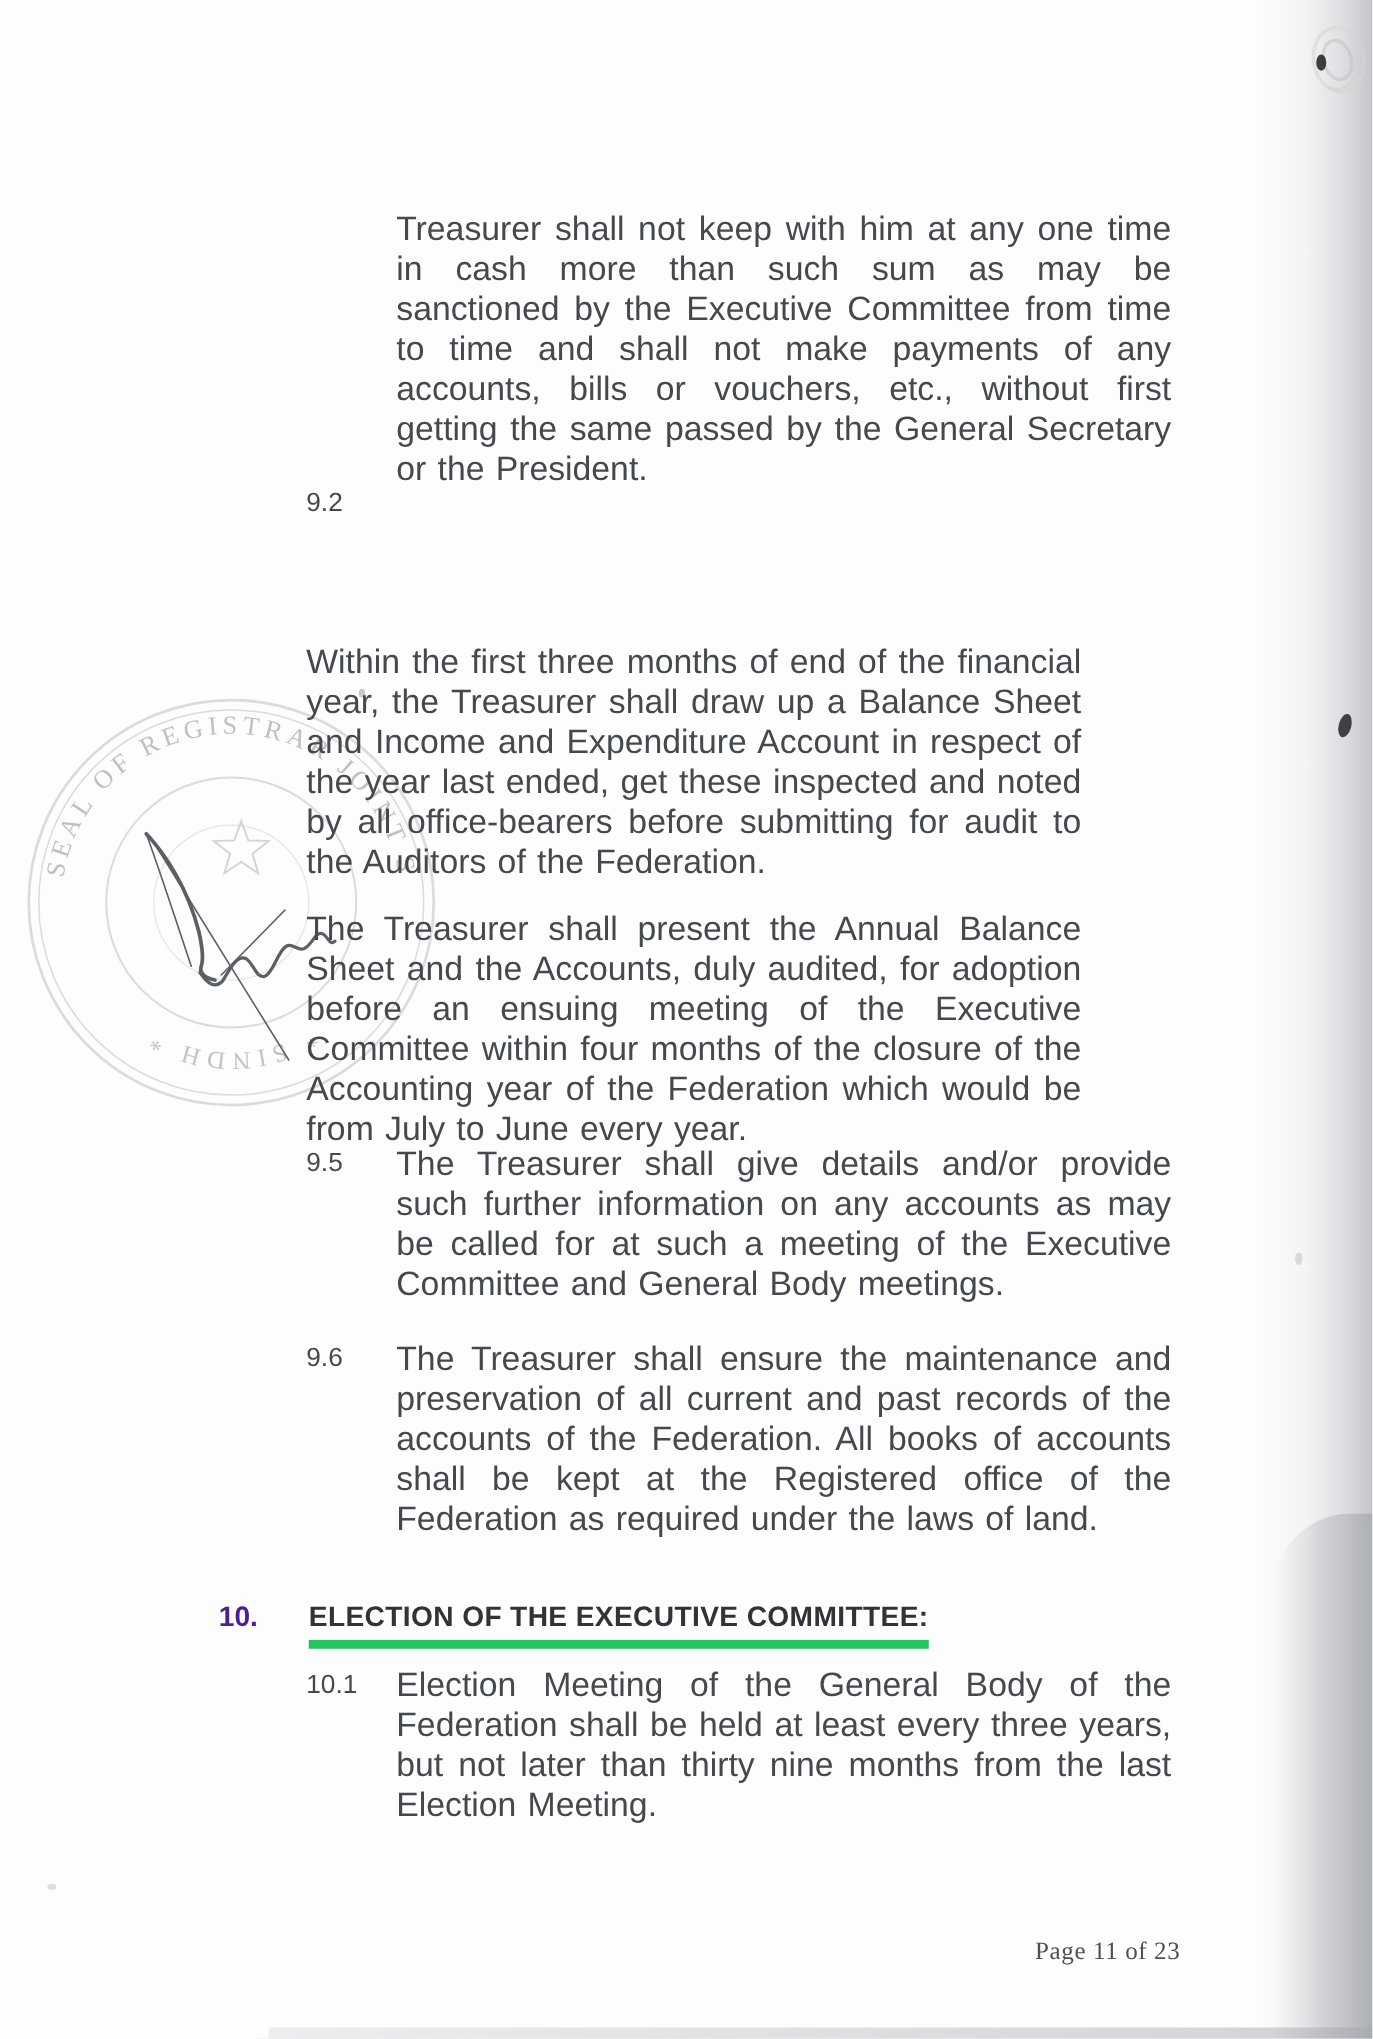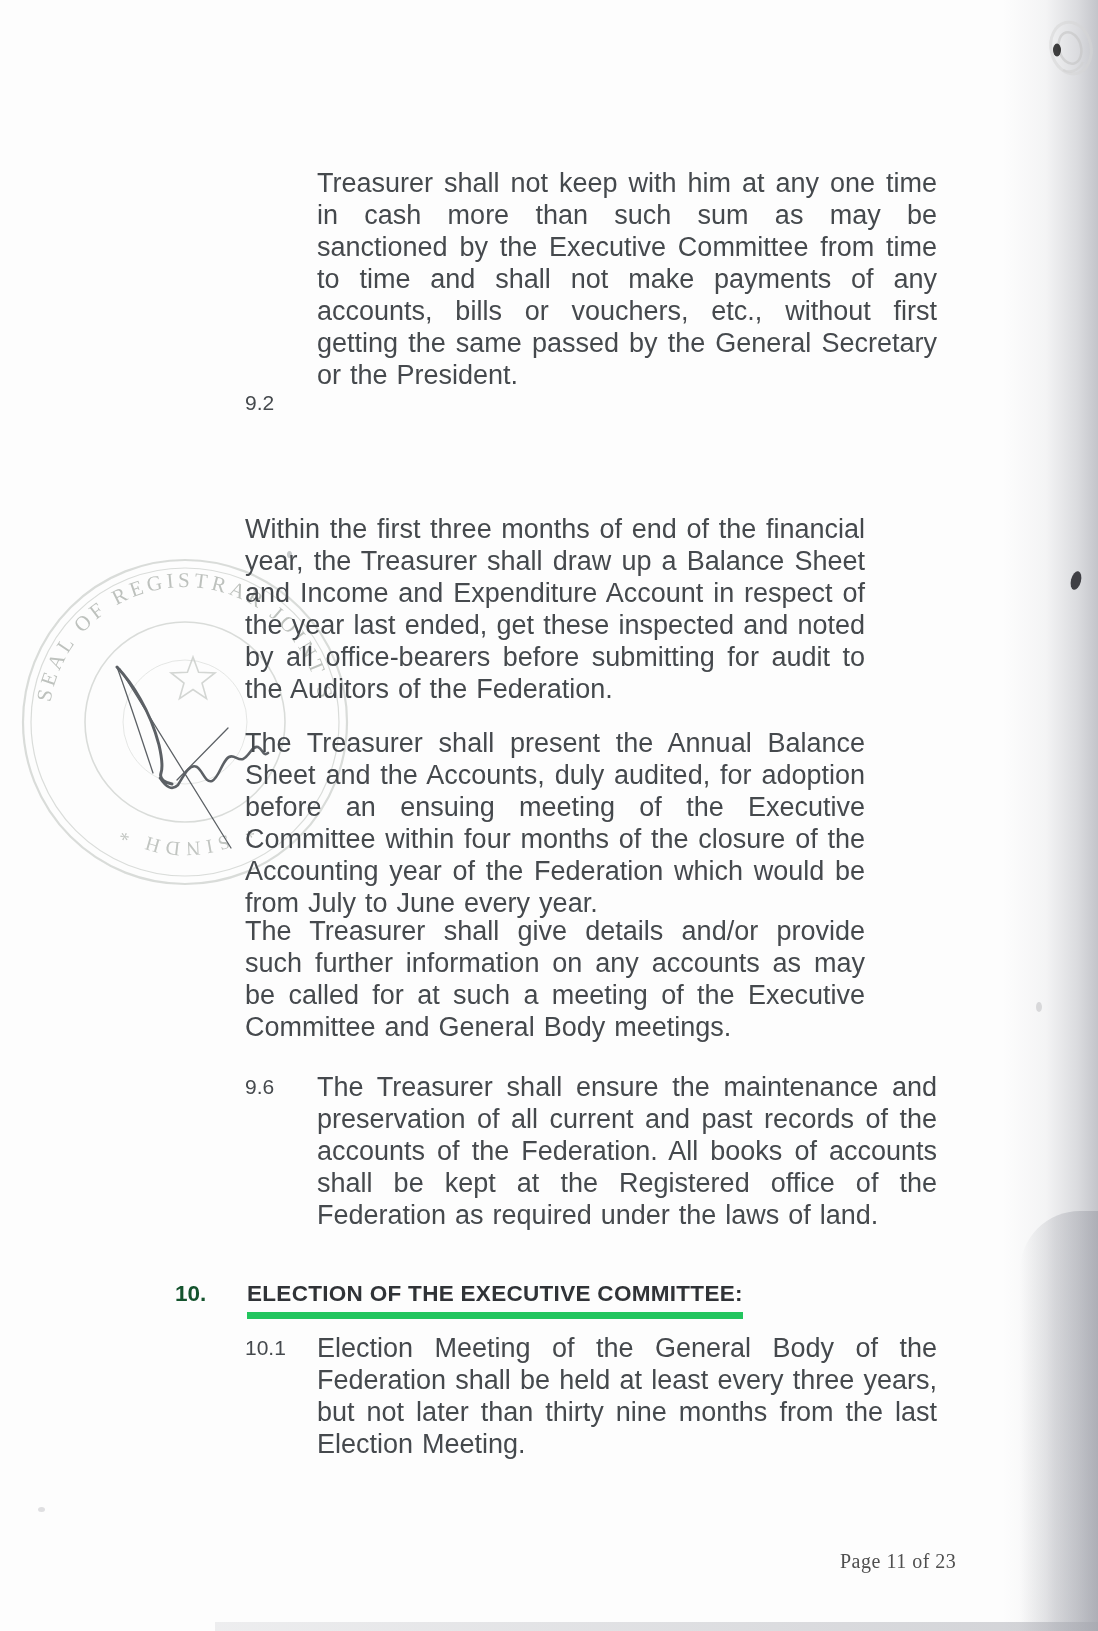--- a/index.html
+++ b/index.html
@@ -23,33 +23,33 @@
   .para{position:absolute;left:317px;top:167px;width:620px;z-index:3;}
   .clause{position:absolute;left:245px;width:695px;display:flex;z-index:3;}
   .clause-num{
     width:72px;flex:0 0 72px;
     font-size:21px;line-height:32px;color:#45494d;
   }
   .clause-text{width:620px;flex:0 0 620px;}
   .heading{position:absolute;left:175px;top:1279px;display:flex;z-index:3;}
   .heading-num{
     width:72px;flex:0 0 72px;
-    font-size:22.5px;font-weight:bold;color:#14532d;line-height:30px;
+    font-size:22.5px;font-weight:bold;color:#4c1d95;line-height:30px;
   }
   .heading-title{
     font-size:22.5px;font-weight:bold;color:#303337;line-height:30px;
     letter-spacing:.3px;
     display:inline-block;
     border-bottom:7px solid #22c55e;
     padding-bottom:3px;
   }
   .footer{
     position:absolute;left:828px;top:1550px;z-index:3;
     font-family:"Liberation Serif", serif;
-    font-size:20px;color:#4f4f4f;letter-spacing:.5px;margin-left:12px;
+    font-size:20px;color:#4f4f4f;letter-spacing:.5px;
   }
   .seal{position:absolute;left:0px;top:545px;z-index:2;}
   .smudge{position:absolute;left:1033px;top:8px;z-index:2;}
   .edge-shade{
     position:absolute;top:0;right:0;width:95px;height:100%;z-index:1;
     background:linear-gradient(to right, rgba(190,192,198,0) 0%, rgba(190,192,198,.15) 45%, rgba(168,170,178,.40) 78%, rgba(148,150,160,.55) 100%);
   }
   .page-curl{
     position:absolute;right:0;bottom:0;width:78px;height:420px;z-index:1;
     background:linear-gradient(to right, rgba(160,162,170,0) 0%, rgba(160,162,170,.30) 45%, rgba(146,148,158,.45) 100%);
@@ -121,20 +121,21 @@
 
   <div class="clause" style="top:513px">
     <div class="clause-text">Within the first three months of end of the financial year, the Treasurer shall draw up a Balance Sheet and Income and Expenditure Account in respect of the year last ended, get these inspected and noted by all office-bearers before submitting for audit to the Auditors of the Federation.</div>
   </div>
 
   <div class="clause" style="top:727px">
     <div class="clause-text">The Treasurer shall present the Annual Balance Sheet and the Accounts, duly audited, for adoption before an ensuing meeting of the Executive Committee within four months of the closure of the Accounting year of the Federation which would be from July to June every year.</div>
   </div>
 
   <div class="clause" style="top:915px">
+    <div class="clause-num">9.5</div>
     <div class="clause-text">The Treasurer shall give details and/or provide such further information on any accounts as may be called for at such a meeting of the Executive Committee and General Body meetings.</div>
   </div>
 
   <div class="clause" style="top:1071px">
     <div class="clause-num">9.6</div>
     <div class="clause-text">The Treasurer shall ensure the maintenance and preservation of all current and past records of the accounts of the Federation. All books of accounts shall be kept at the Registered office of the Federation as required under the laws of land.</div>
   </div>
 
   <div class="heading">
     <div class="heading-num">10.</div>

